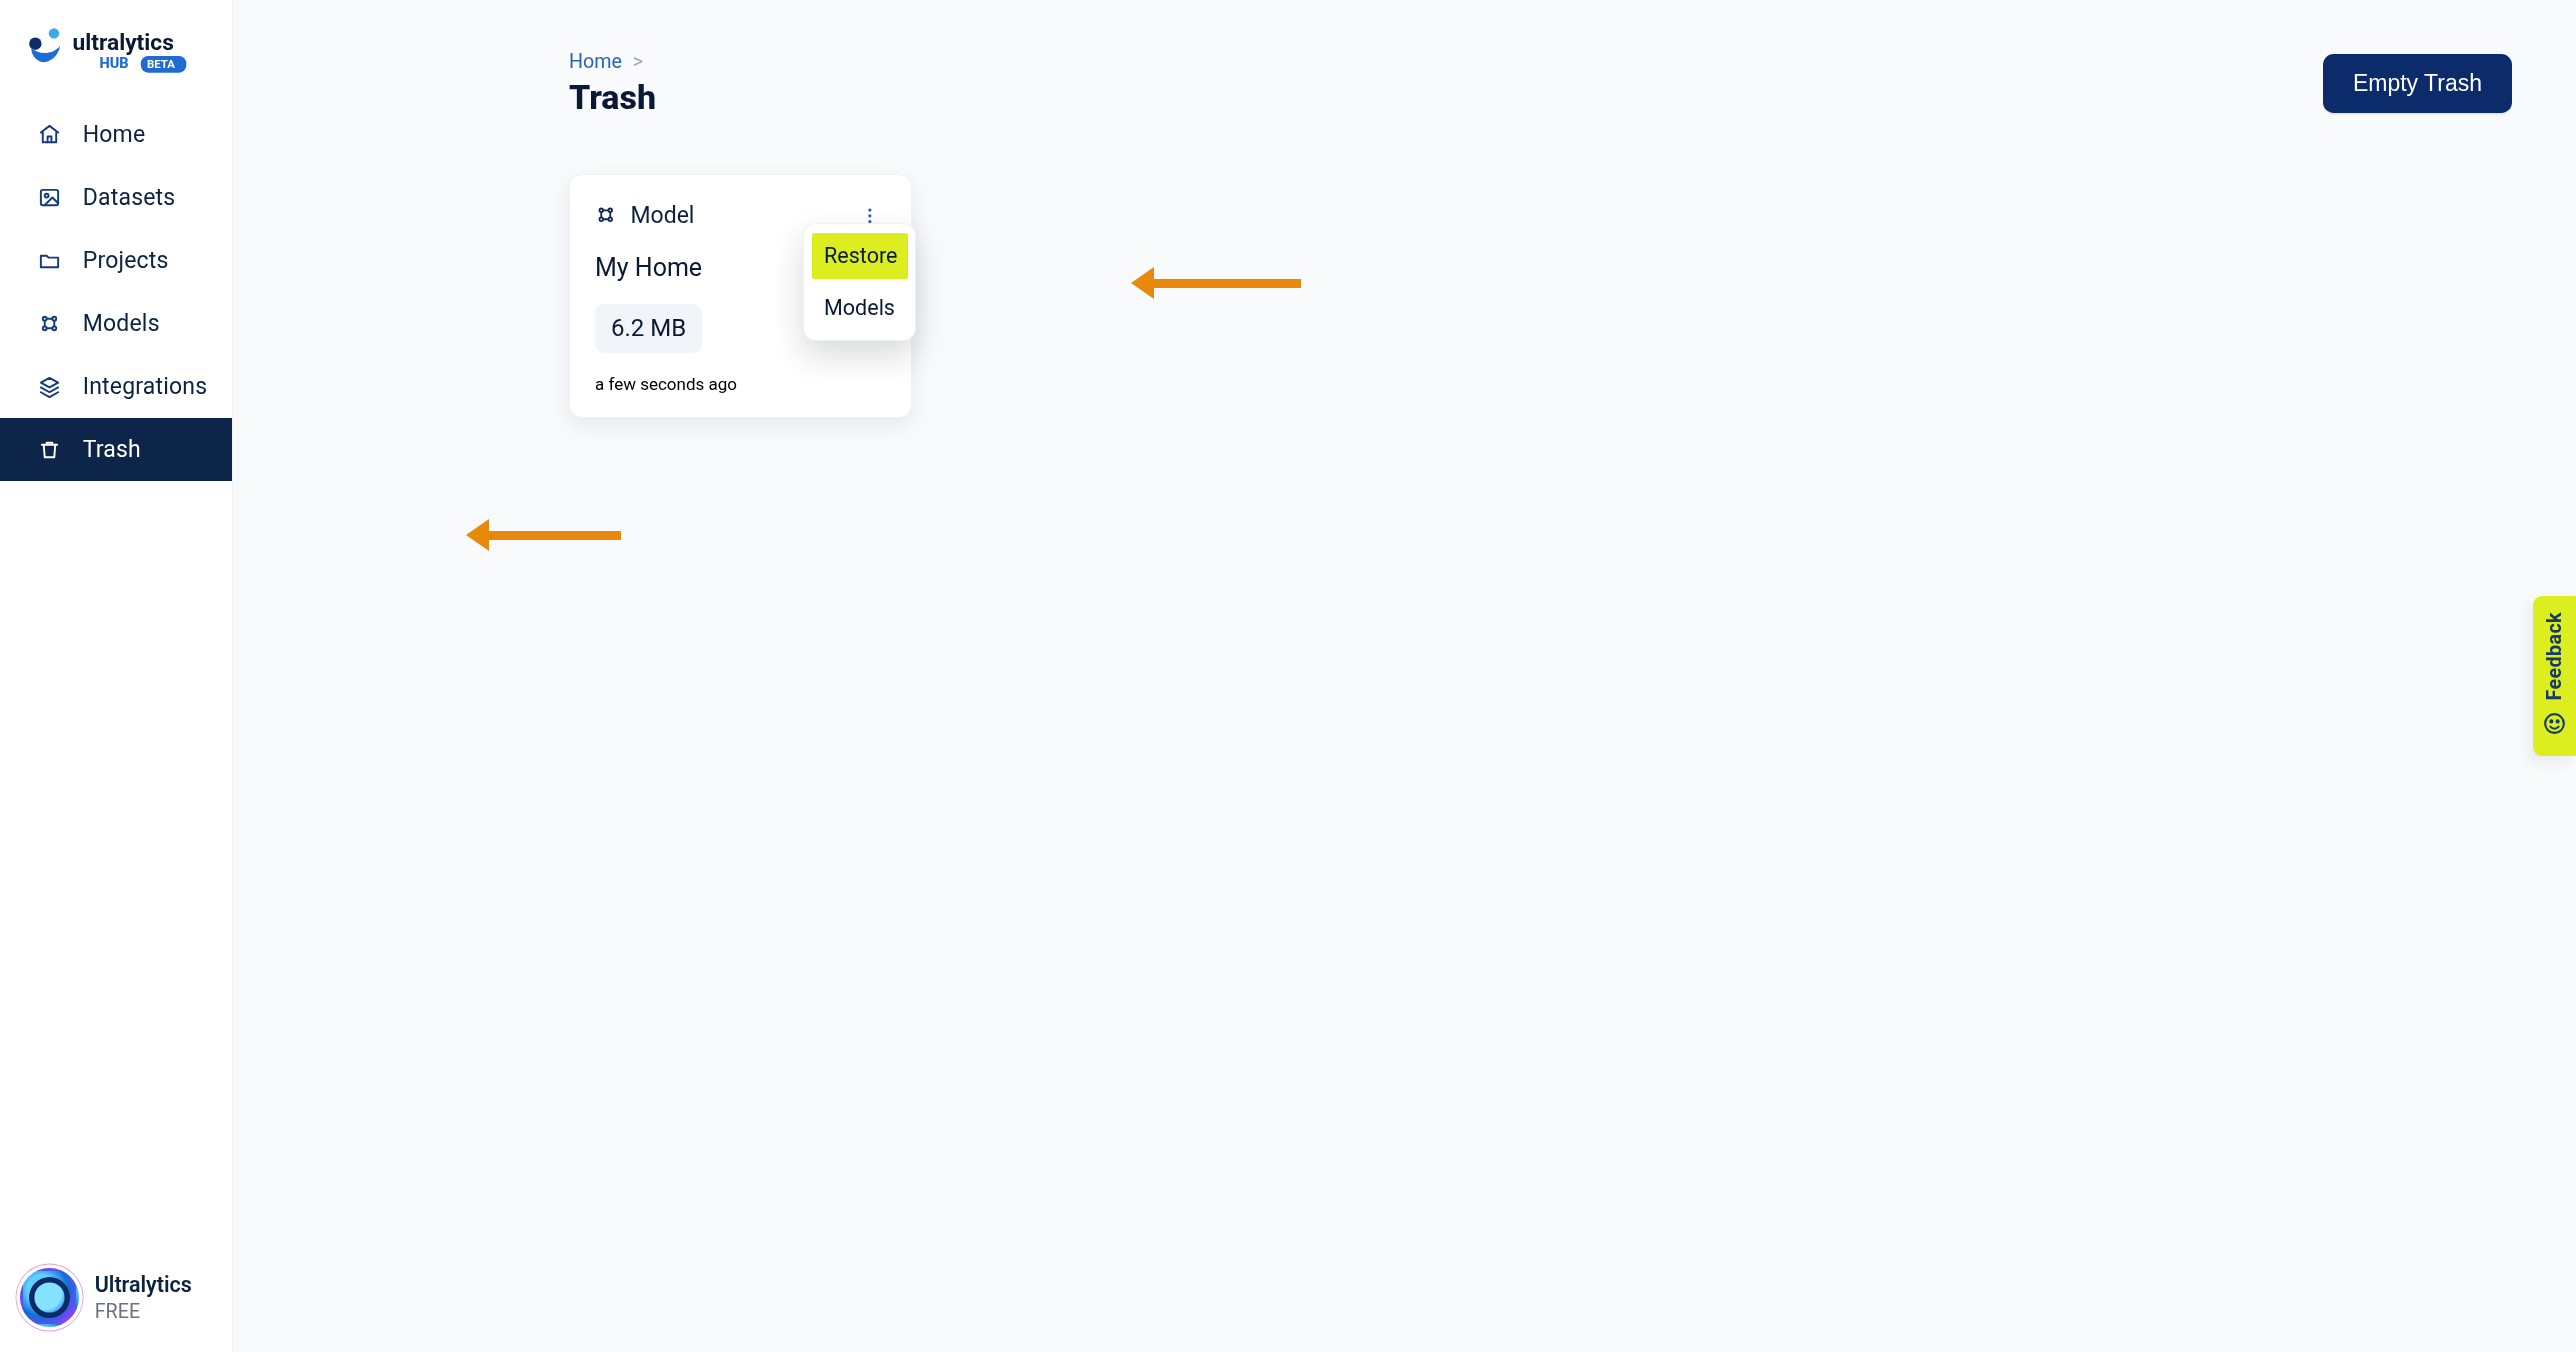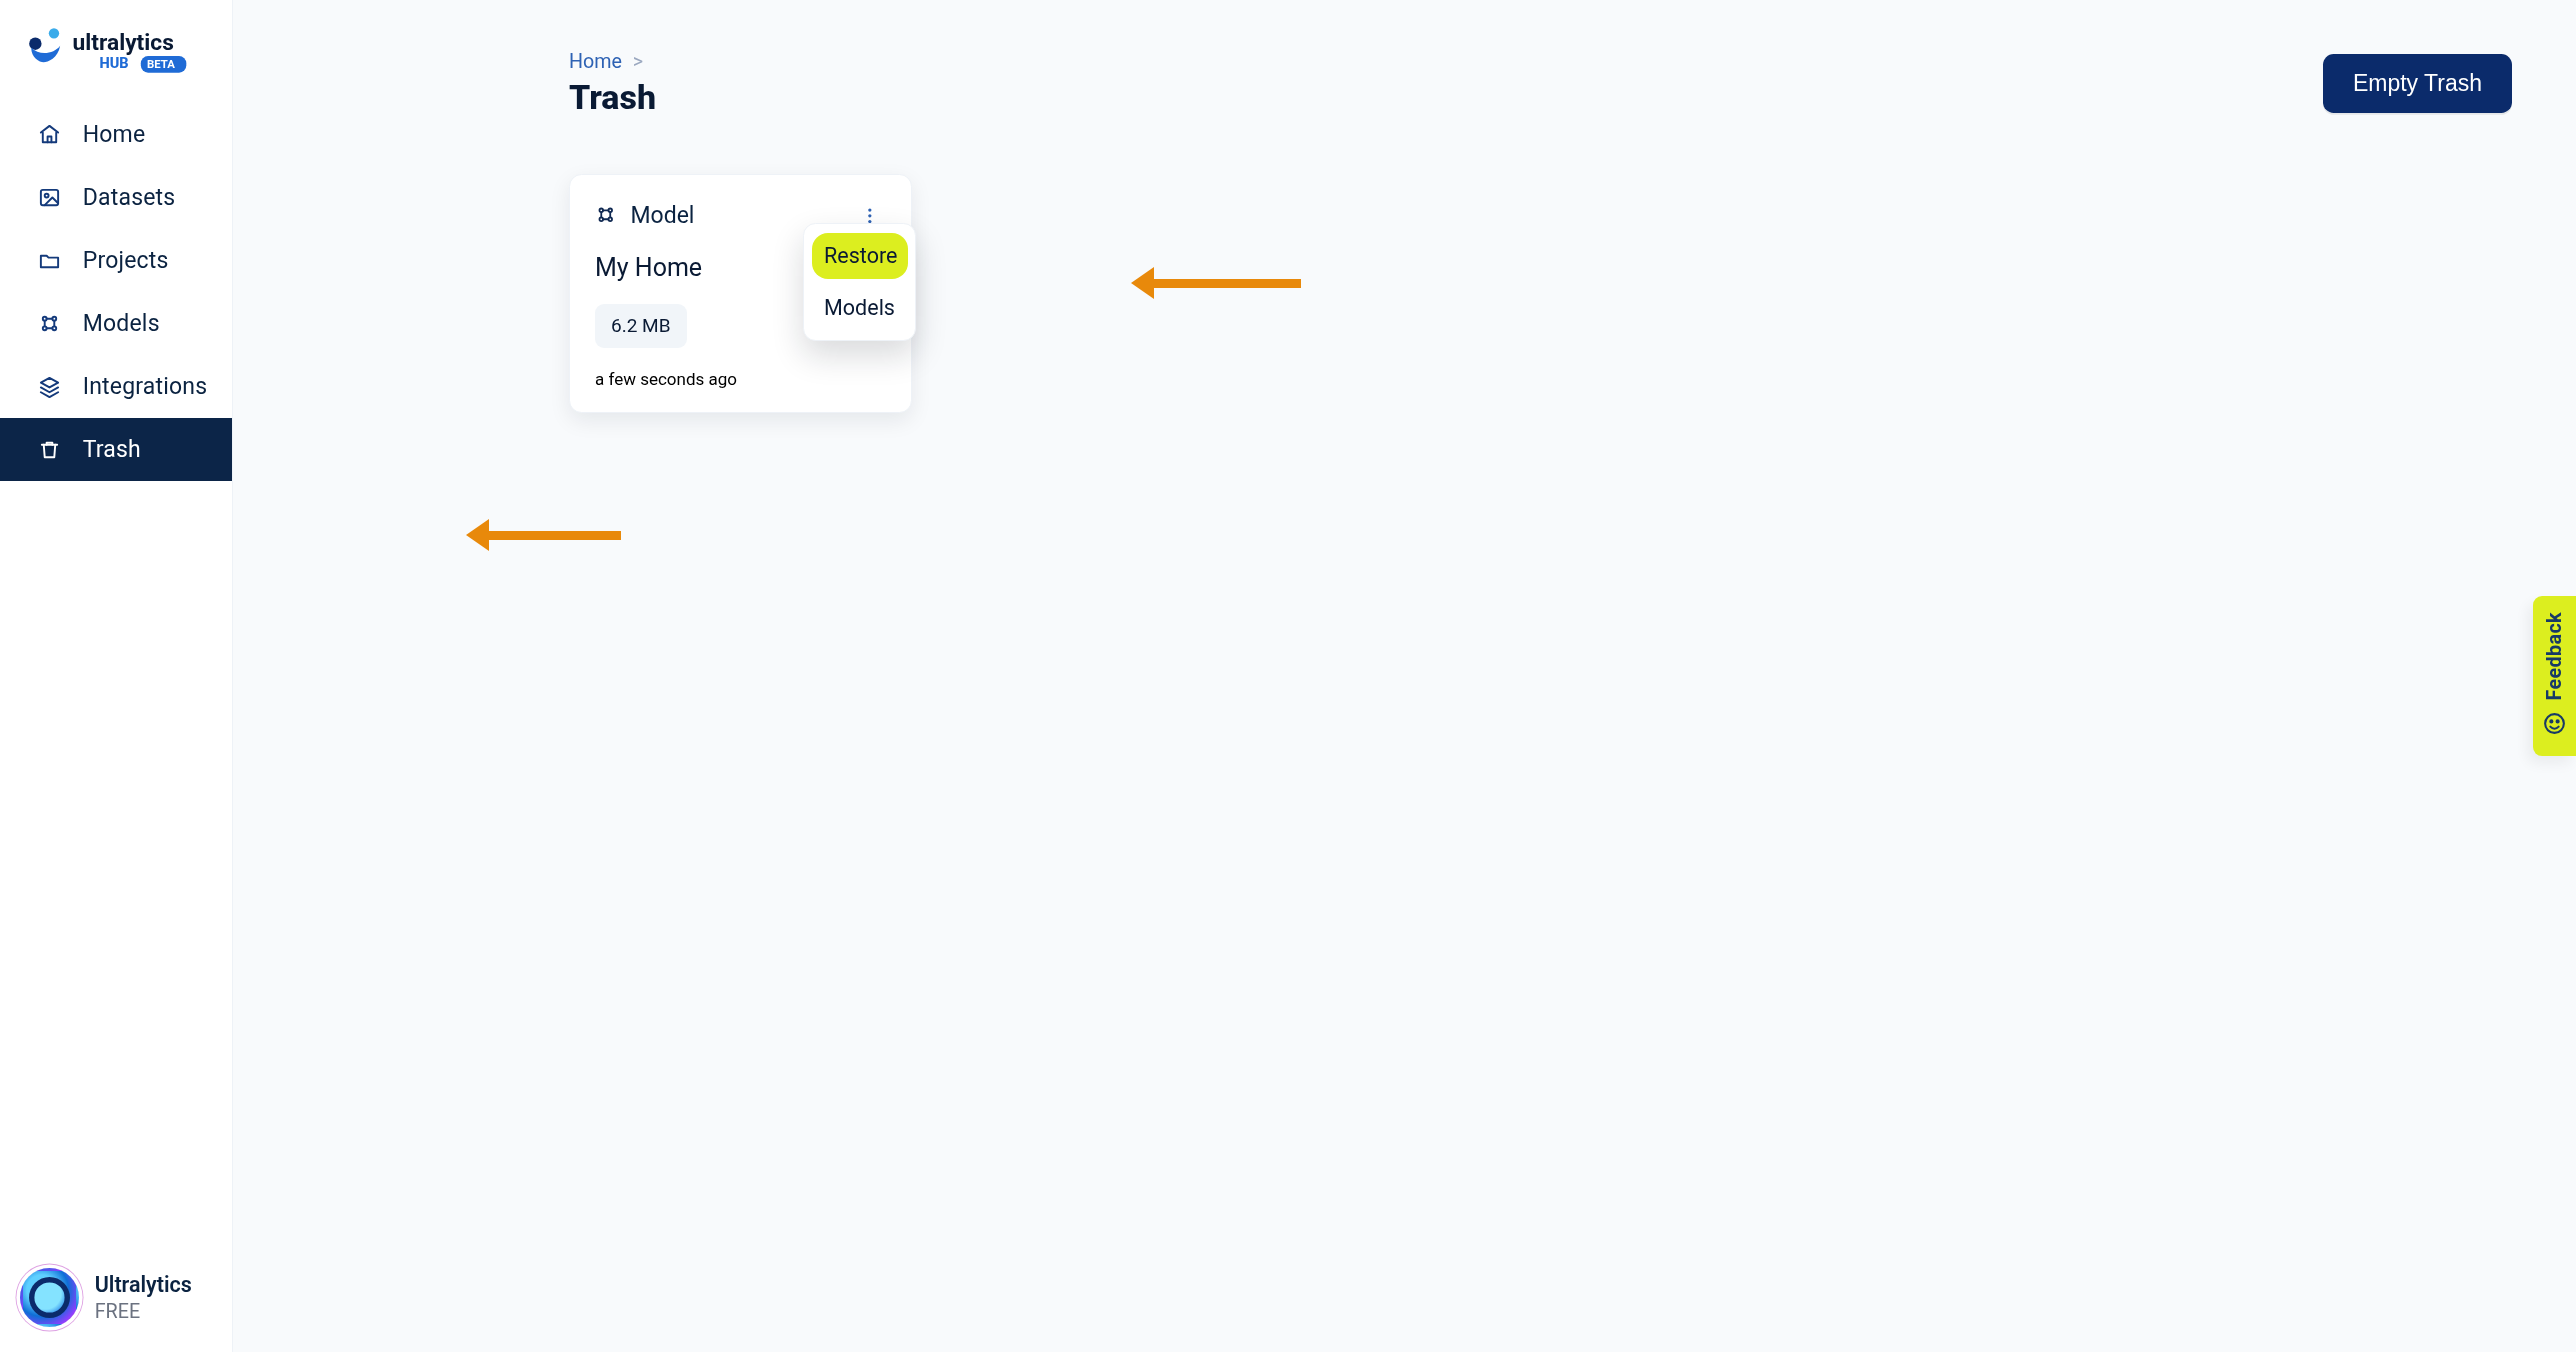--- a/index.html
+++ b/index.html
@@ -44,25 +44,25 @@
   .title{margin:3.6px 0 0 0;font-size:34px;font-weight:800;color:#0a1a34}
   .btn-empty{background:var(--blue);color:#fff;border:none;border-radius:10.7px;padding:16px 30px;font-size:23px;font-weight:400;cursor:pointer;box-shadow:0 1.8px 0 rgba(0,0,0,.08)}
   
   .cards{margin-top:57px;display:flex;gap:18px}
   .card{position:relative;width:343px;background:var(--card);border-radius:12.5px;border:0.9px solid var(--line);box-shadow:0 7.2px 21.5px rgba(16,24,40,.08);padding:25px 25px 23px 25px}
   .card .top{display:flex;align-items:center;justify-content:space-between}
   .card .type{display:flex;align-items:center;gap:12.5px;color:var(--ink);font-size:23px;font-weight:400}
   .card .type .ic{width:23px;height:23px;color:#102952}
   .card .kebab{width:32px;height:32px;border-radius:9px;display:flex;align-items:center;justify-content:center;color:#2e62b4;cursor:pointer}
   .card .name{margin-top:21.5px;font-size:25px;color:#0a1a34}
-  .chip{display:inline-flex;align-items:center;margin-top:21.5px;background:var(--chip);color:#0a1a34;padding:10.7px 16px;border-radius:9px;font-size:19px}
+  .chip{display:inline-flex;align-items:center;margin-top:21.5px;background:var(--chip);color:#0a1a34;padding:10.7px 16px;border-radius:9px;font-size:24px}
   .since{margin-top:21px;color:#000000;font-size:17px}
   
   .popover{position:absolute;right:-5.4px;top:48px;width:113px;background:#fff;border:0.9px solid var(--line);border-radius:12.5px;box-shadow:0 14.3px 32px rgba(16,24,40,.16);padding:9px 7.2px;display:flex;flex-direction:column;gap:5.4px}
-  .popover .item{padding:10.7px 12.5px;border-radius:16px;font-size:21.5px;color:#0a1a34;cursor:pointer;white-space:nowrap}
+  .popover .item{padding:10.7px 12.5px;border-radius:2px;font-size:21.5px;color:#0a1a34;cursor:pointer;white-space:nowrap}
   .popover .item.highlight{background:var(--yellow)}
   
   .arrow{position:absolute;display:flex;align-items:center;pointer-events:none}
   .arrow .shaft{height:9px;background:var(--orange)}
   .arrow .head-left{width:0;height:0;border-top:16px solid transparent;border-bottom:16px solid transparent;border-right:23px solid var(--orange)}
   .arrow-restore{left:898px;top:267px}
   .arrow-restore .shaft{width:147px}
   .arrow-trash{left:233px;top:519px}
   .arrow-trash .shaft{width:132px}
   

